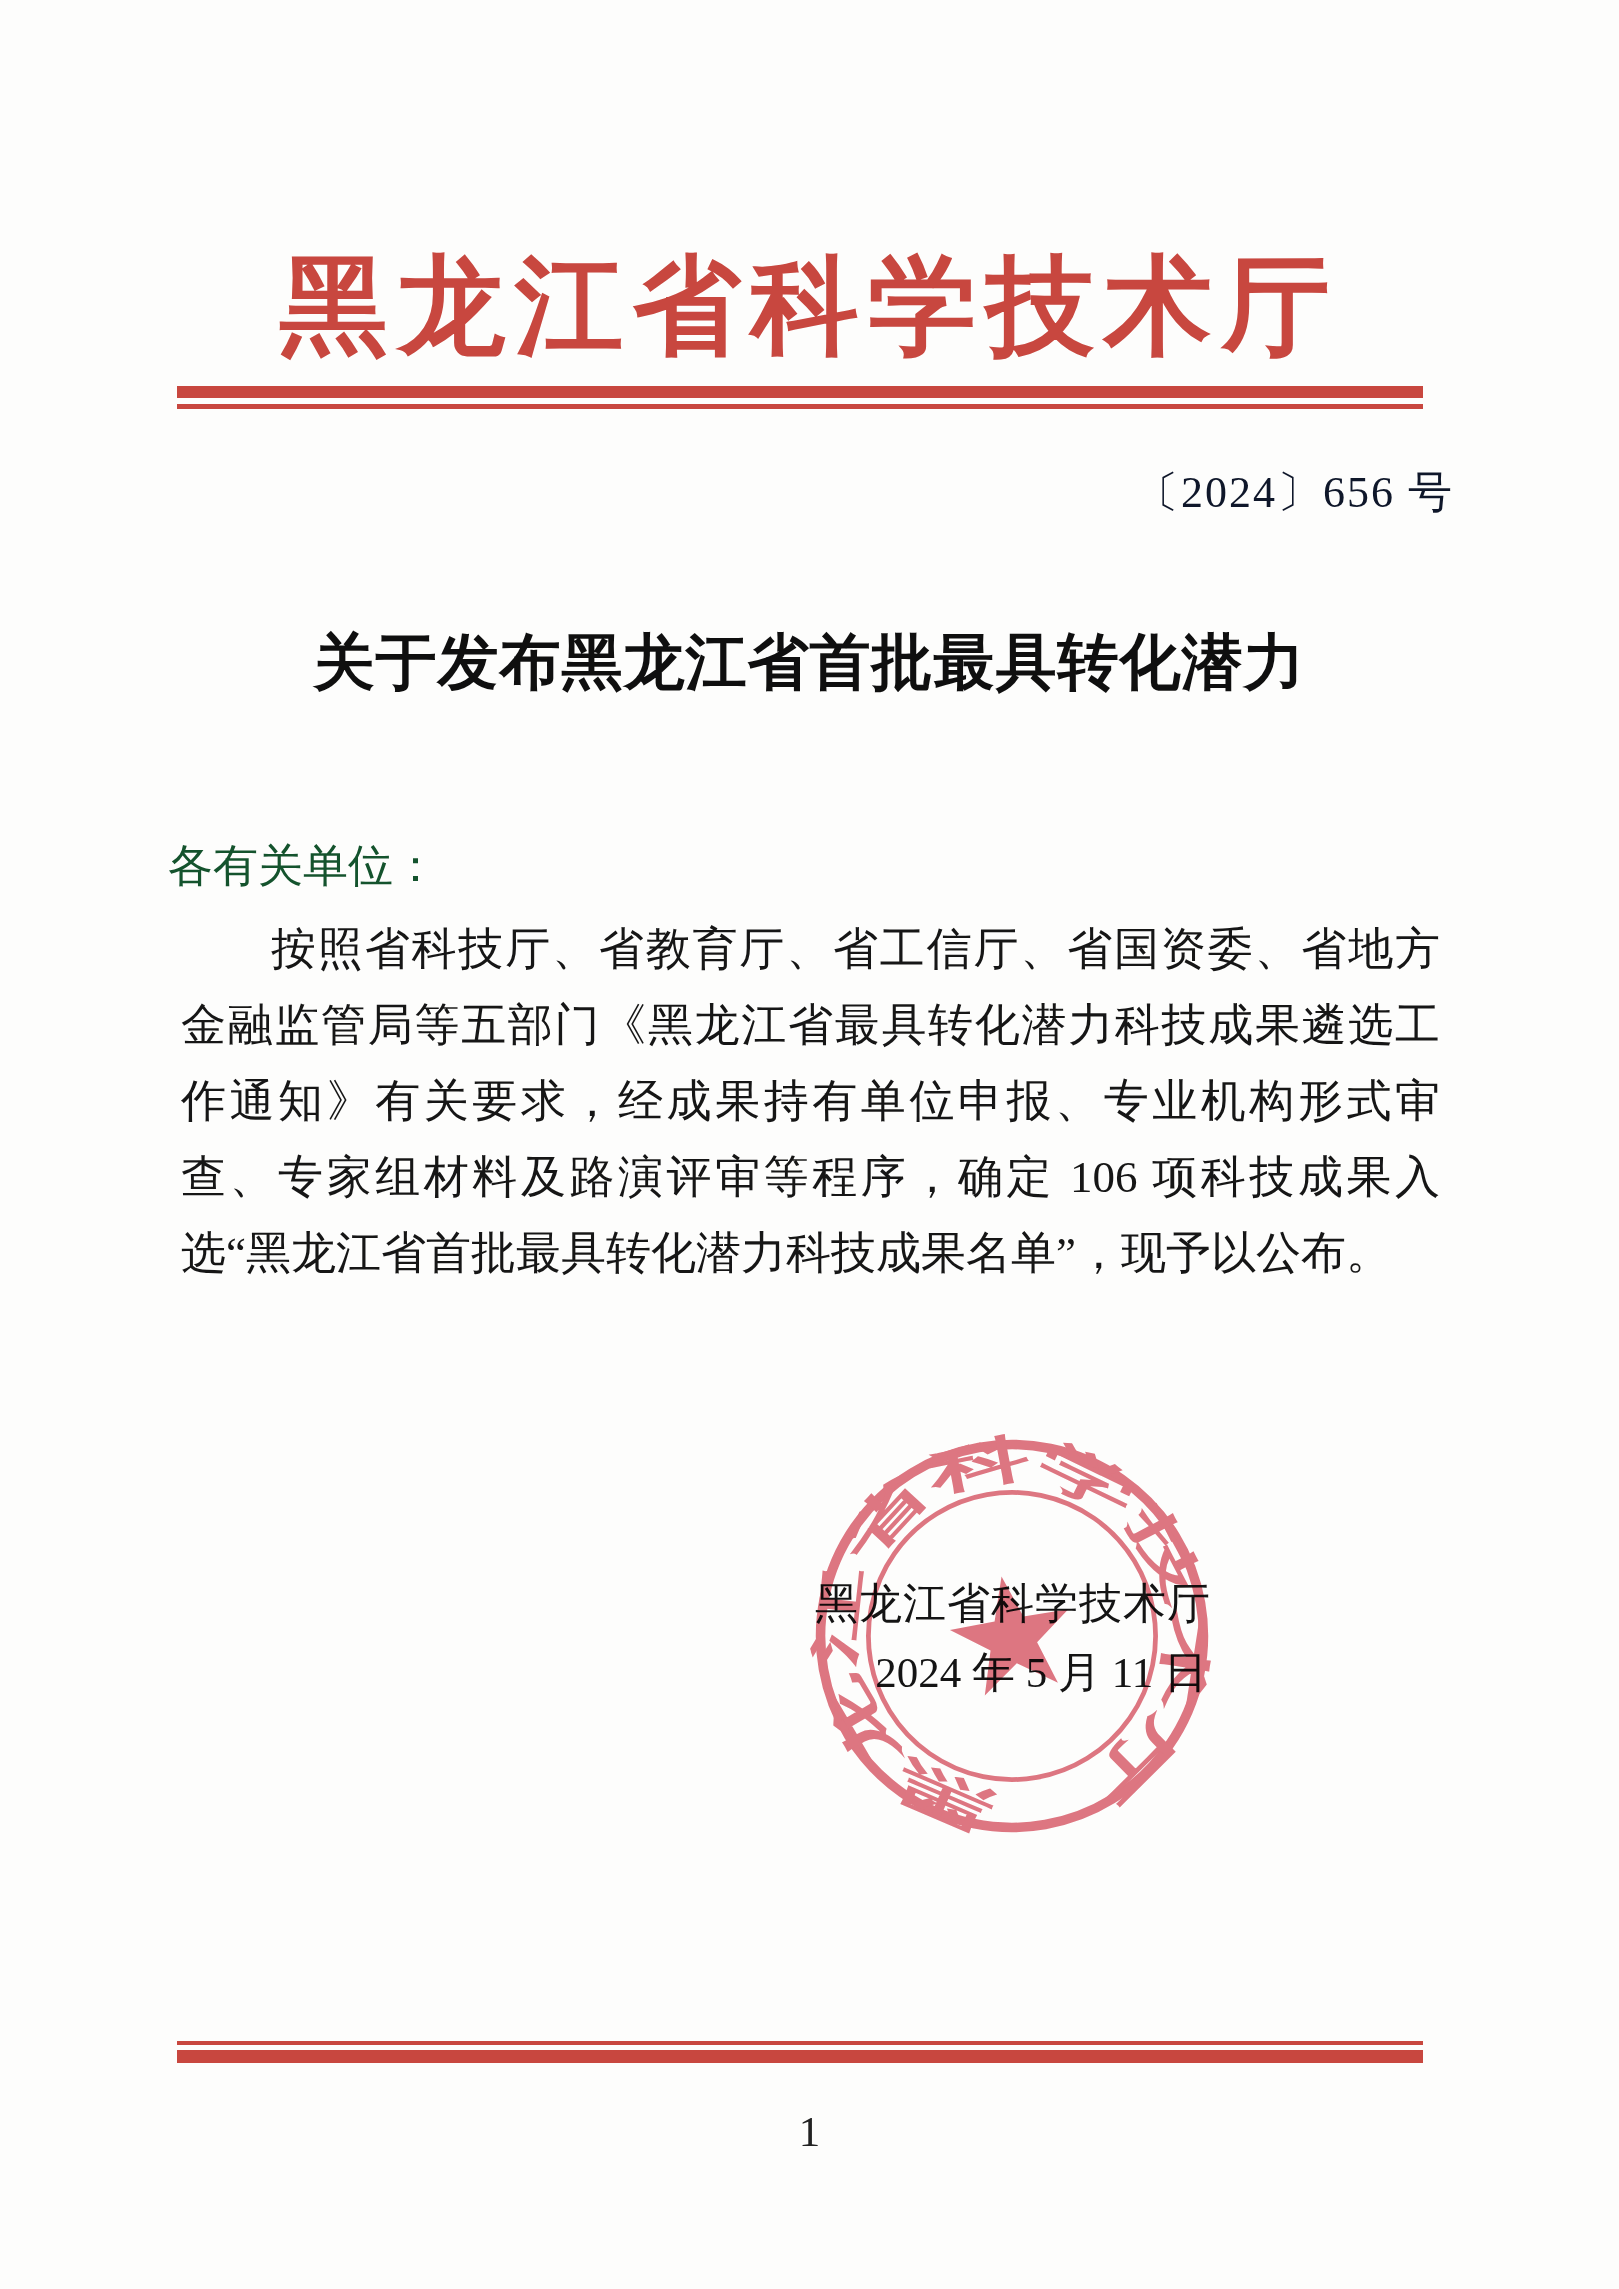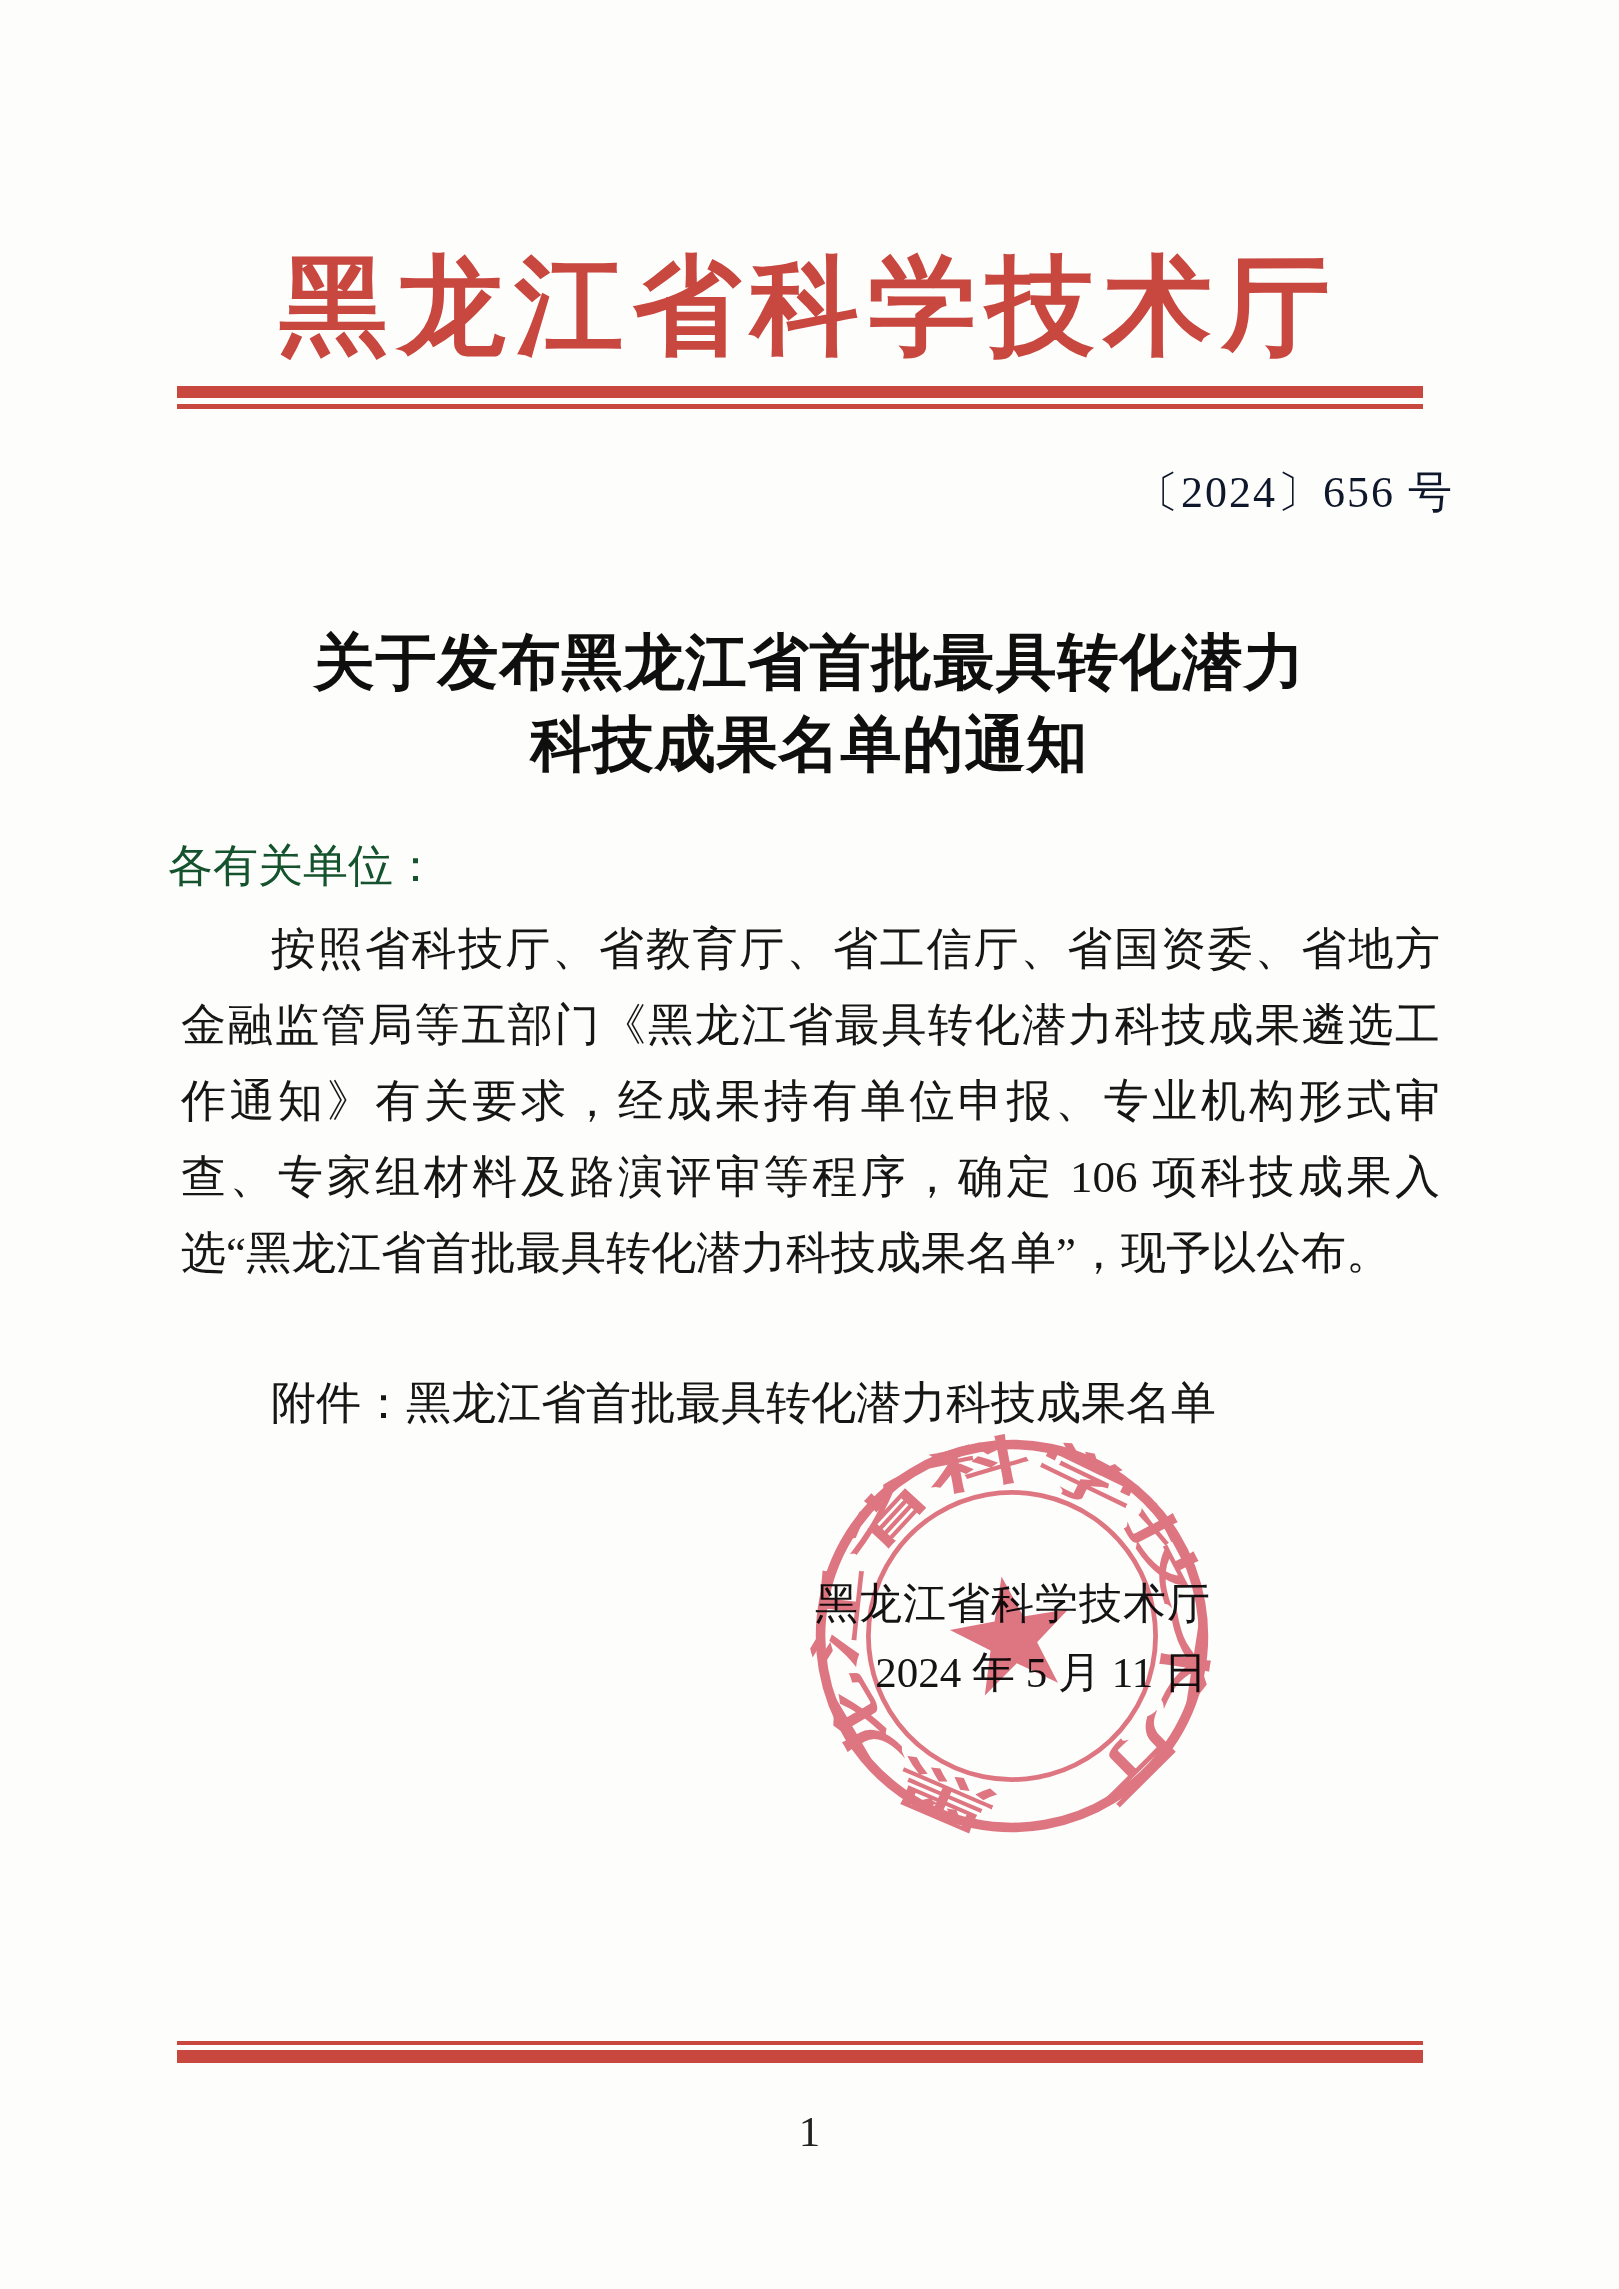--- a/index.html
+++ b/index.html
@@ -167,28 +167,26 @@
 
   <div class="agency-masthead">黑龙江省科学技术厅</div>
 
   <div class="rule rule-head-thick"></div>
   <div class="rule rule-head-thin"></div>
 
   <div class="doc-number">〔2024〕656 号</div>
 
   <div class="doc-title">
     <div>关于发布黑龙江省首批最具转化潜力</div>
-    <div>科技成果名单的通知</div>
   </div>
 
   <div class="salutation">各有关单位：</div>
 
   <div class="body-paragraph">按照省科技厅、省教育厅、省工信厅、省国资委、省地方金融监管局等五部门《黑龙江省最具转化潜力科技成果遴选工作通知》有关要求，经成果持有单位申报、专业机构形式审查、专家组材料及路演评审等程序，确定 106 项科技成果入选“黑龙江省首批最具转化潜力科技成果名单”，现予以公布。</div>
 
-  <div class="attachment-line">附件：黑龙江省首批最具转化潜力科技成果名单</div>
 
   <div class="signature-name">黑龙江省科学技术厅</div>
 
   <div class="signature-date">2024 年 5 月 11 日</div>
 
   <svg class="official-seal" viewBox="0 0 420 420" xmlns="http://www.w3.org/2000/svg">
     <circle class="seal-stroke" cx="210" cy="210" r="200" stroke-width="10"></circle>
     <circle class="seal-stroke" cx="210" cy="210" r="150" stroke-width="5"></circle>
     <polygon class="seal-fill" points="210,147 225.3,192 272.8,192.6 234.7,221 248.8,266.4 210,239 171.2,266.4 185.3,221 147.2,192.6 194.7,192"></polygon>
     <path id="sealTextArc" fill="none" stroke="none" d="M 167.6 368.4 A 164 164 0 1 1 252.4 368.4"></path>

